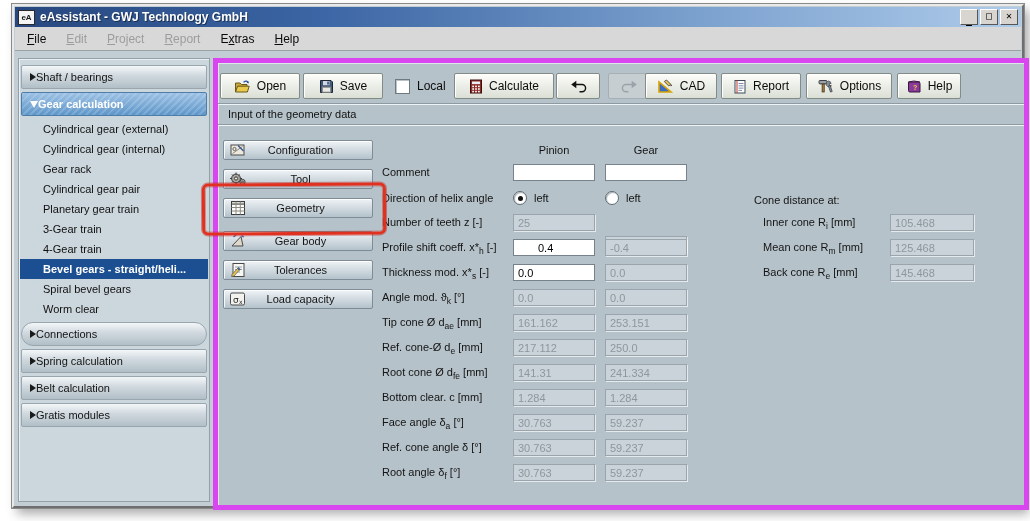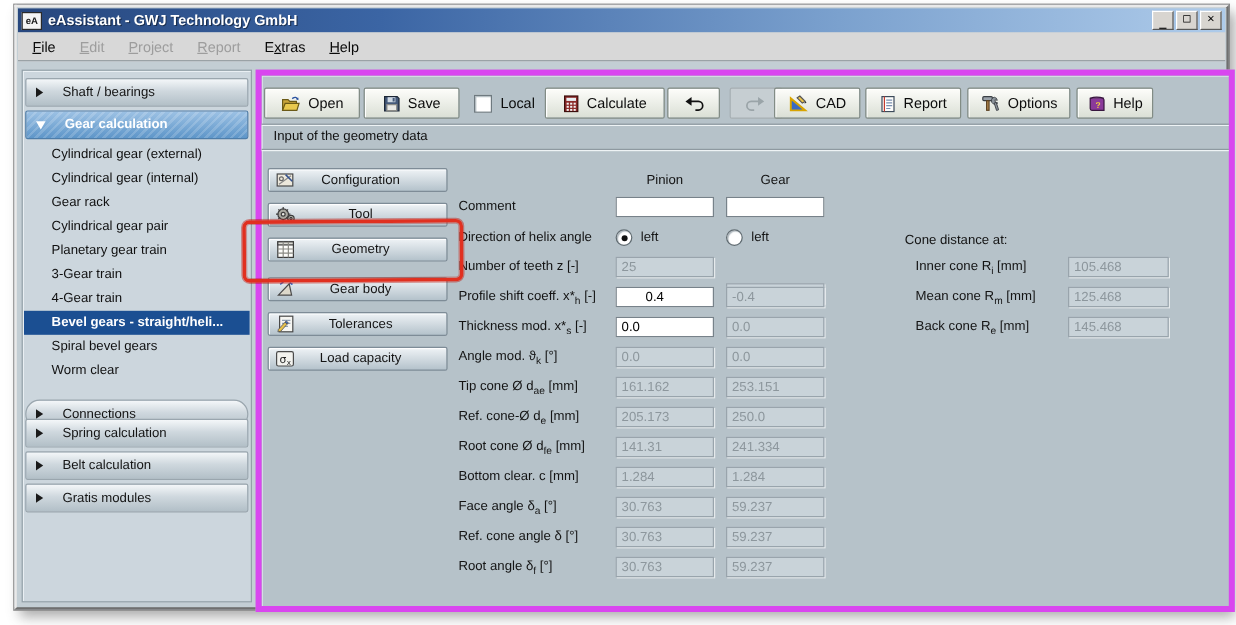--- a/index.html
+++ b/index.html
@@ -26,21 +26,21 @@
   .menu-item{padding:3px 10px 3px 2px;margin-right:8px;color:#0a0a0a;}
   .menu-item.disabled{color:#9d9d9d;}
   .menu-item .key{text-decoration:underline;}
   
   .sidebar{position:absolute;left:4px;top:52px;width:190px;height:442px;background:#ccd6dd;
     border:1px solid #93a0a8;box-shadow:inset 1px 1px 0 #e9eff3;}
   .main{position:absolute;left:199px;top:52px;width:806px;height:442px;background:#b6c2c9;
     border:5px solid #d946ef;box-shadow:inset 1px 1px 0 #dde5ea;}
   
   .nav-group{position:absolute;left:2px;right:2px;height:24px;border:1px solid #9aa6ae;border-radius:2px;
-    background:linear-gradient(#f4f7f9,#cfd8de 45%,#b2bfc7);display:flex;align-items:center;gap:16px;
+    background:linear-gradient(#f4f7f9,#cfd8de 45%,#b2bfc7);display:flex;align-items:center;gap:0;
     padding-left:8px;font-size:11px;color:#141414;box-sizing:border-box;}
   .nav-group.expanded{background:repeating-linear-gradient(135deg,rgba(255,255,255,.16) 0 2px,rgba(255,255,255,0) 2px 5px),
     linear-gradient(#9cc1e4,#5e96c9);color:#fff;font-weight:bold;border-color:#567fa8;border-color:#4e7da9;}
   .nav-item{position:absolute;left:1px;right:1px;height:20px;display:flex;align-items:center;
     padding-left:23px;font-size:11px;color:#101010;box-sizing:border-box;}
   .nav-item.selected{background:#1b4f92;color:#fff;font-weight:bold;}
   .arrow-right{width:0;height:0;border-left:6px solid #1a1a1a;border-top:4px solid transparent;border-bottom:4px solid transparent;flex:none;}
   .arrow-down{width:0;height:0;border-top:7px solid #ffffff;border-left:4px solid transparent;border-right:4px solid transparent;flex:none;}
   
   .tbtn{position:absolute;top:10px;height:26px;box-sizing:border-box;display:flex;align-items:center;justify-content:center;
@@ -120,21 +120,21 @@
       <div class="nav-item" style="top: 60px;">Cylindrical gear (external)</div>
       <div class="nav-item" style="top: 80px;">Cylindrical gear (internal)</div>
       <div class="nav-item" style="top: 120px;">Cylindrical gear pair</div>
       <div class="nav-item" style="top: 100px;">Gear rack</div>
       <div class="nav-item" style="top: 140px;">Planetary gear train</div>
       <div class="nav-item" style="top: 160px;">3-Gear train</div>
       <div class="nav-item" style="top: 180px;">4-Gear train</div>
       <div class="nav-item selected" style="top: 200px;">Bevel gears - straight/heli...</div>
       <div class="nav-item" style="top: 220px;">Spiral bevel gears</div>
       <div class="nav-item" style="top: 240px;">Worm clear</div>
-      <div class="nav-group" style="top: 274px; border-radius: 12px;">
+      <div class="nav-group" style="top: 263px; border-radius: 12px;">
         <span class="arrow-right"></span>
         <span>Connections</span>
       </div>
       <div class="nav-group" style="top: 290px;">
         <span class="arrow-right"></span>
         <span>Spring calculation</span>
       </div>
       <div class="nav-group" style="top: 317px;">
         <span class="arrow-right"></span>
         <span>Belt calculation</span>
@@ -344,21 +344,21 @@
           <div class="field disabled" style="left: 295px;">0.0</div>
           <div class="field disabled" style="left: 387px;">0.0</div>
         </div>
         <div class="form-row" style="top: 251px;">
           <div class="flabel"><span>Tip cone Ø d</span><span class="sub">ae</span><span> [mm]</span></div>
           <div class="field disabled" style="left: 295px;">161.162</div>
           <div class="field disabled" style="left: 387px;">253.151</div>
         </div>
         <div class="form-row" style="top: 276px;">
           <div class="flabel"><span>Ref. cone-Ø d</span><span class="sub">e</span><span> [mm]</span></div>
-          <div class="field disabled" style="left: 295px;">205.173</div>
+          <div class="field disabled" style="left: 295px;">217.112</div>
           <div class="field disabled" style="left: 387px;">250.0</div>
         </div>
         <div class="form-row" style="top: 301px;">
           <div class="flabel"><span>Root cone Ø d</span><span class="sub">fe</span><span> [mm]</span></div>
           <div class="field disabled" style="left: 295px;">141.31</div>
           <div class="field disabled" style="left: 387px;">241.334</div>
         </div>
         <div class="form-row" style="top: 326px;">
           <div class="flabel"><span>Bottom clear. c [mm]</span><span class="sub"></span><span></span></div>
           <div class="field disabled" style="left: 295px;">1.284</div>

